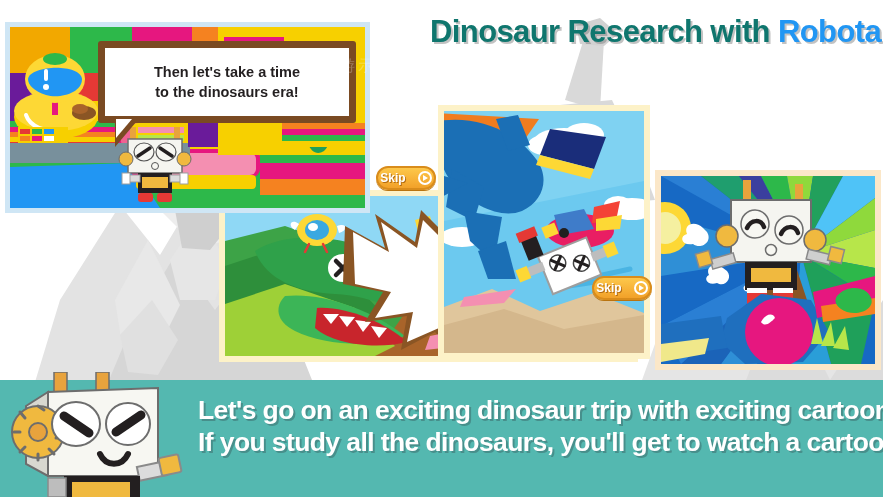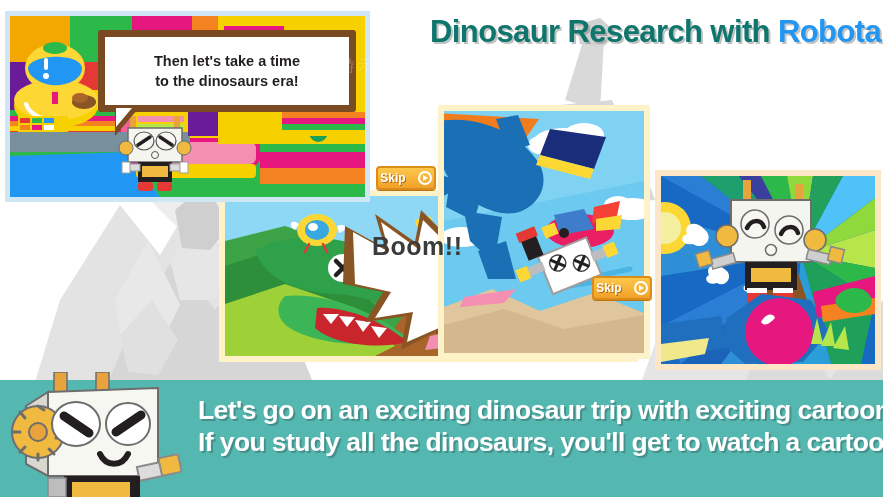--- a/index.html
+++ b/index.html
@@ -12,21 +12,21 @@
   #stage { position:absolute; inset:0; width:883px; height:497px; overflow:hidden; background:#ffffff; }
 
   
   .bg-layer { position:absolute; inset:0; }
 
   
   .panel { position:absolute; overflow:hidden; }
   .panel .inner { position:absolute; inset:0; overflow:hidden; }
 
   
-  #panel1 { left:5px; top:11px; width:365px; height:191px;
+  #panel1 { left:5px; top:22px; width:365px; height:191px;
             border:5px solid #cfe6f5; background:#c2410c;text-decoration:underline; }
   
   #panel2 { left:219px; top:190px; width:419px; height:172px;
             border:6px solid #fdf2c8; background:#fdf2c8; }
   
   #panel3 { left:438px; top:105px; width:212px; height:254px;
             border:6px solid #fdf2c8; background:#fdf2c8; }
   
   #panel4 { left:655px; top:170px; width:226px; height:200px;
             border:6px solid #fbe7c8; background:#fbe7c8; }
@@ -61,21 +61,21 @@
                  text-align:center; padding:0 4px; }
   #bubble-tail { position:absolute; left:105px; top:94px; width:0; height:0; z-index:11;
                  border-left:0 solid transparent; border-right:22px solid transparent;
                  border-top:26px solid #7a4a22; }
   #bubble-tail2 { position:absolute; left:106px; top:92px; width:0; height:0; z-index:12;
                  border-right:16px solid transparent; border-top:19px solid #ffffff; }
   #boom-text { position:absolute; left:372px; top:232px; z-index:31;
                font-size:25px; font-weight:bold; color:#3b3b3b; letter-spacing:.5px; }
 
   
-  .skip { position:absolute; width:60px; height:24px; border-radius:4px;
+  .skip { position:absolute; width:60px; height:24px; border-radius:12px;
           background:linear-gradient(#fdc84b,#f2a129);
           border:2px solid #d98c1b; box-shadow:0 1px 0 #b9740f;
           display:flex; align-items:center; justify-content:center; gap:12px; z-index:35; }
   .skip .lbl { font-size:12px; font-weight:bold; color:#ffffff;
                text-shadow:1px 1px 0 rgba(160,90,10,.8); }
   .skip .playico { width:14px; height:14px; border-radius:50%;
                    border:2px solid #ffffff; display:flex; align-items:center; justify-content:center; }
   .skip .playico::after { content:""; width:0; height:0; margin-left:1px;
                    border-left:5px solid #ffffff; border-top:3.5px solid transparent;
                    border-bottom:3.5px solid transparent; }
@@ -433,21 +433,20 @@
   <div class="skip" id="skip1">
     <span class="lbl">Skip</span>
     <span class="playico"></span>
   </div>
 
   <div class="skip" id="skip2">
     <span class="lbl">Skip</span>
     <span class="playico"></span>
   </div>
 
-  <div id="boom-text">Boom!!</div>
 
   <div id="headline">
     <div class="hl-line2"><span class="hl-teal">Dinosaur Research with </span><span class="hl-blue">Robota!</span></div>
   </div>
 
   <div id="banner">
     <div id="banner-text">
       <div>Let's go on an exciting dinosaur trip with exciting cartoons!</div>
       <div>If you study all the dinosaurs, you'll get to watch a cartoon!</div>
     </div>

